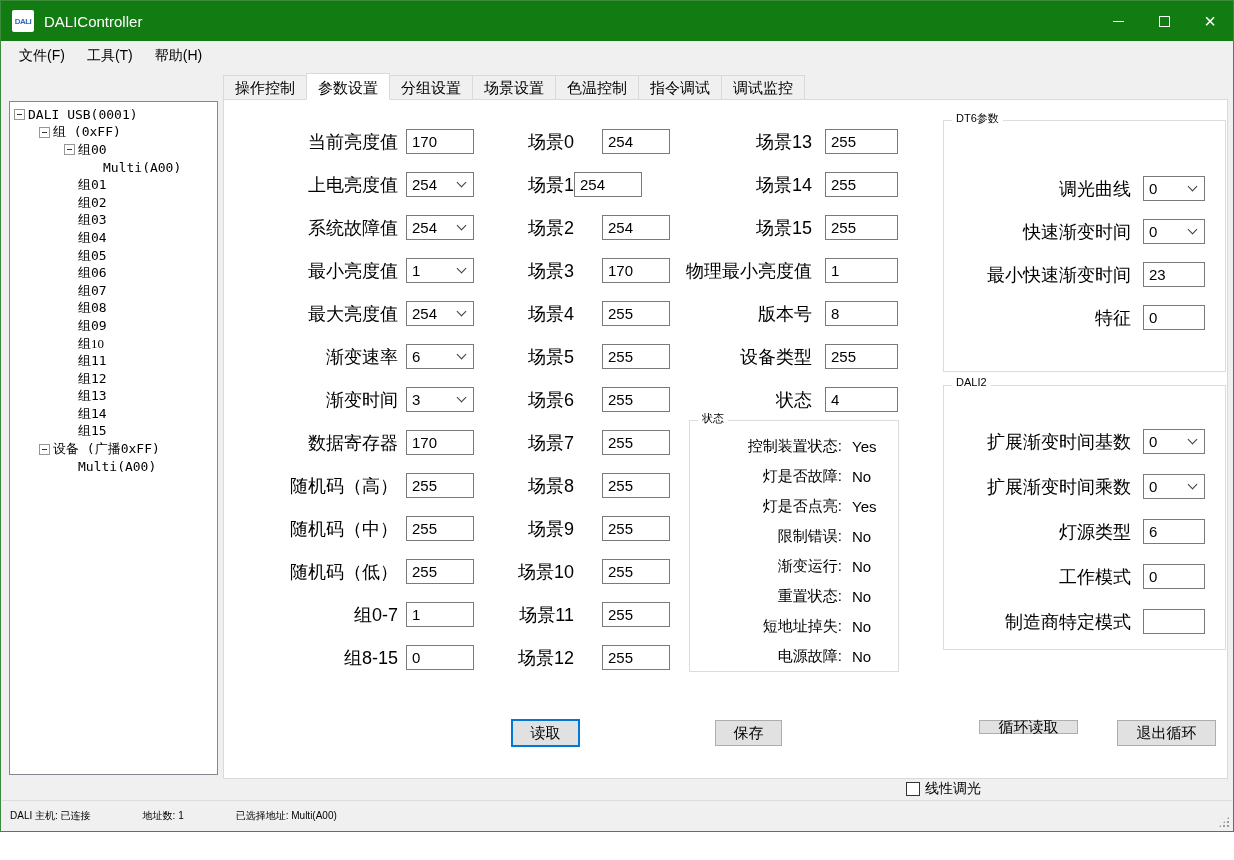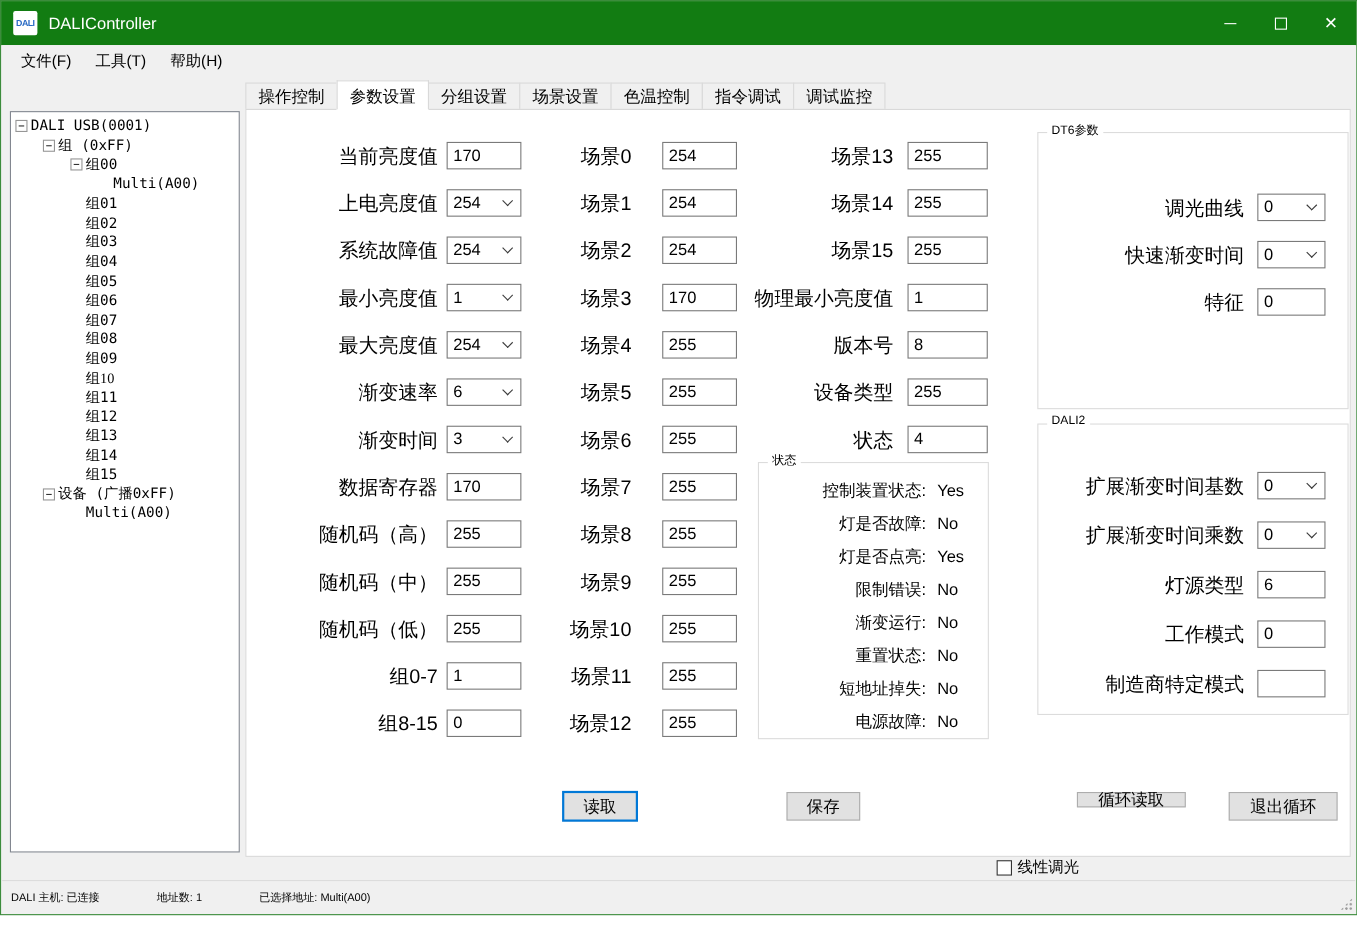--- a/index.html
+++ b/index.html
@@ -292,21 +292,21 @@
           <span class="flabel" style="width: 154px; margin-right: 8px;">组8-15</span>
           <input class="ftext" value="0" style="width: 68px;">
         </div>
       </div>
     <div class="fieldcol" id="col2">
         <div class="frow">
           <span class="flabel" style="width: 120px; margin-right: 28px;">场景0</span>
           <input class="ftext" value="254" style="width: 68px;">
         </div>
         <div class="frow">
-          <span class="flabel" style="width: 120px; margin-right: 28px;">场景1</span>
+          <span class="flabel" style="width: 120px; ">场景1</span>
           <input class="ftext" value="254" style="width: 68px;">
         </div>
         <div class="frow">
           <span class="flabel" style="width: 120px; margin-right: 28px;">场景2</span>
           <input class="ftext" value="254" style="width: 68px;">
         </div>
         <div class="frow">
           <span class="flabel" style="width: 120px; margin-right: 28px;">场景3</span>
           <input class="ftext" value="170" style="width: 68px;">
         </div>
@@ -425,20 +425,24 @@
               <span class="combo-val">0</span>
               <span class="chev"></span>
             </div>
           </div>
           <div class="frow">
             <span class="flabel" style="width: 175px; margin-right: 12px;">快速渐变时间</span>
             <div class="combo" style="width: 62px;">
               <span class="combo-val">0</span>
               <span class="chev"></span>
             </div>
+          </div>
+          <div class="frow">
+            <span class="flabel" style="width: 175px; margin-right: 12px;">最小快速渐变时间</span>
+            <input class="ftext" value="23" style="width: 62px;">
           </div>
           <div class="frow">
             <span class="flabel" style="width: 175px; margin-right: 12px;">特征</span>
             <input class="ftext" value="0" style="width: 62px;">
           </div>
         </div>
     </div>
 
     <div class="groupbox" id="dali2box">
       <span class="gtitle">DALI2</span>

